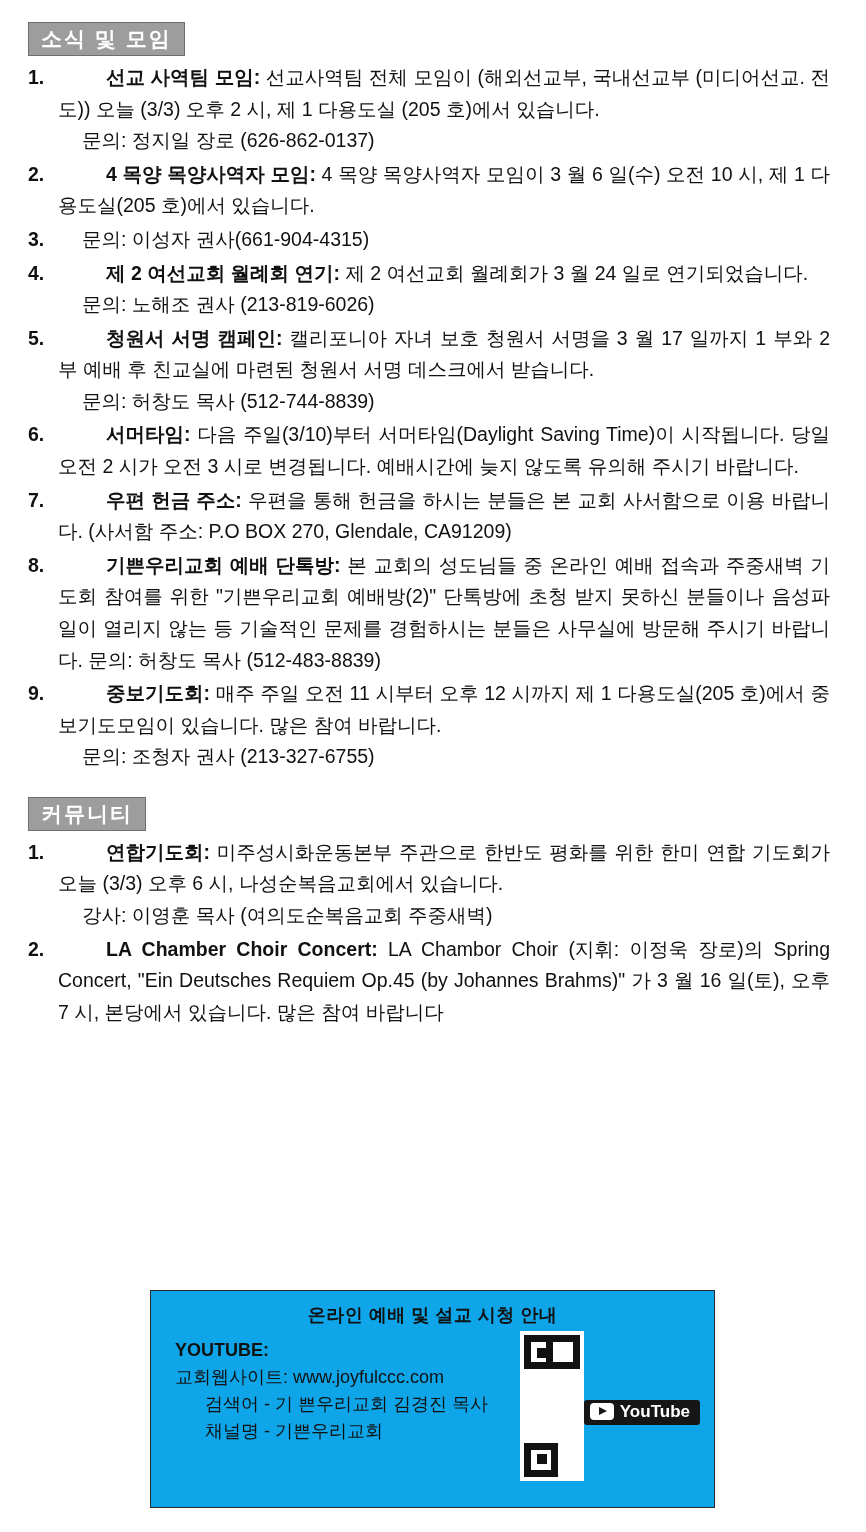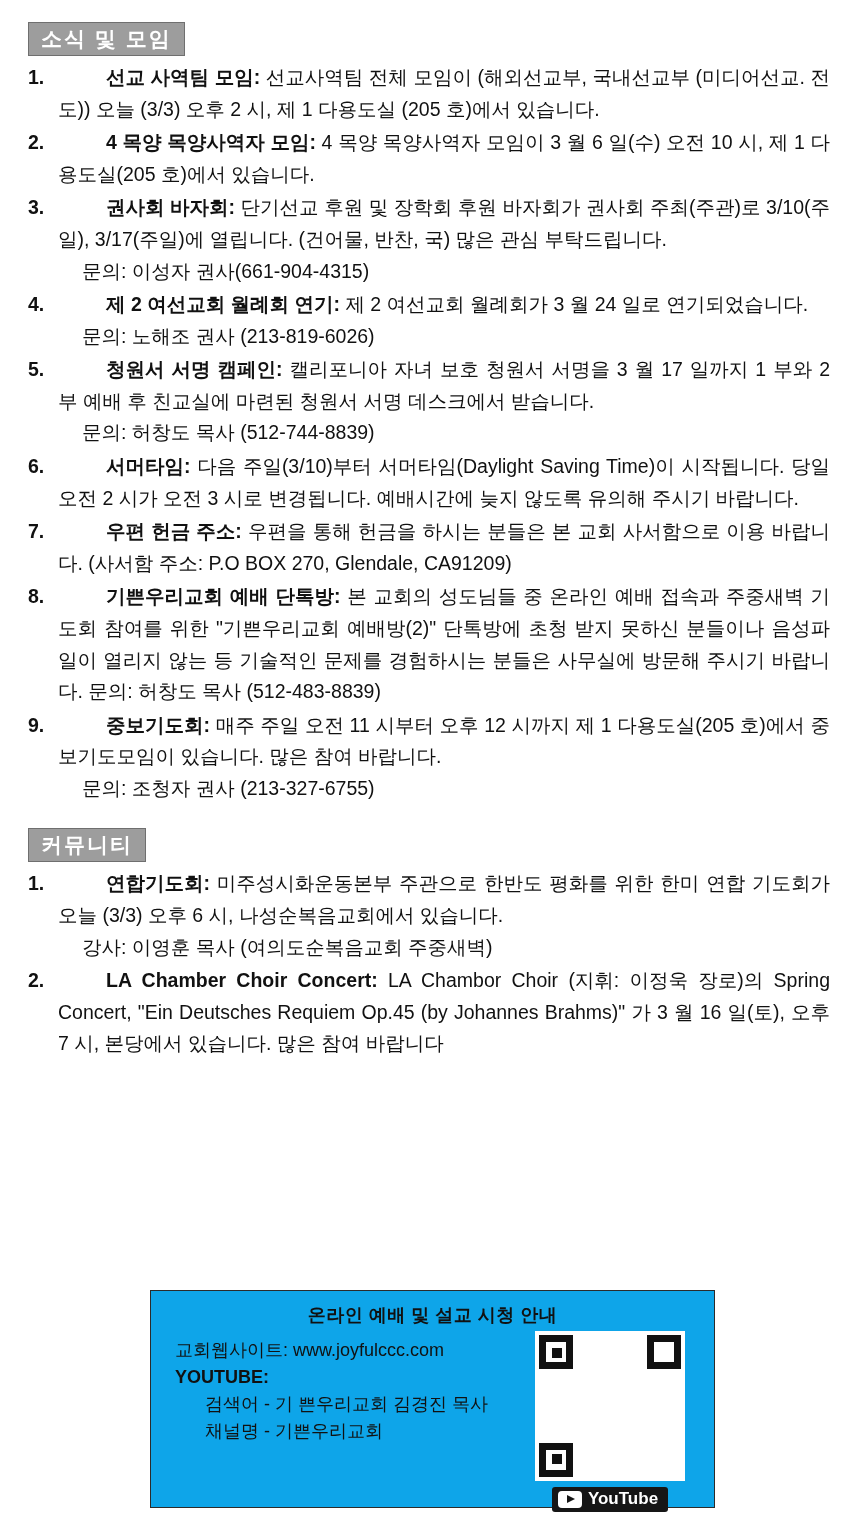--- a/index.html
+++ b/index.html
@@ -110,21 +110,21 @@
   .info-line.bold {
     font-weight: bold;
   }
   .info-line.indent {
     padding-left: 30px;
   }
   .info-right {
     width: 180px;
     flex: 0 0 180px;
     display: flex;
-    flex-direction: column;
+    flex-direction: row;
     align-items: center;
   }
   .qr {
     width: 150px;
     height: 150px;
     background-color: #ffffff;
     background-image:
       repeating-linear-gradient(90deg, #111 0 5px, transparent 5px 10px),
       repeating-linear-gradient(0deg, #111 0 5px, transparent 5px 10px);
     background-blend-mode: screen;
@@ -193,34 +193,32 @@
 
   
   <div class="section-header">소식 및 모임</div>
 
   <ol class="items">
     <li>
       <span class="num">1.</span>
       <p class="para">
         <span class="lead">선교 사역팀 모임:</span><span> 선교사역팀 전체 모임이 (해외선교부, 국내선교부 (미디어선교. 전도)) 오늘 (3/3) 오후 2 시, 제 1 다용도실 (205 호)에서 있습니다.</span>
       </p>
+      <p class="sub">문의: 정지일 장로 (626-862-0137)</p>
     </li>
 
     <li>
       <span class="num">2.</span>
       <p class="para">
         <span class="lead">4 목양 목양사역자 모임:</span><span> 4 목양 목양사역자 모임이 3 월 6 일(수) 오전 10 시, 제 1 다용도실(205 호)에서 있습니다.</span>
       </p>
     </li>
 
     <li>
       <span class="num">3.</span>
-      <p class="para">
-        <span class="lead">권사회 바자회:</span><span> 단기선교 후원 및 장학회 후원 바자회가 권사회 주최(주관)로 3/10(주일), 3/17(주일)에 열립니다. (건어물, 반찬, 국) 많은 관심 부탁드립니다.</span>
-      </p>
       <p class="sub">문의: 이성자 권사(661-904-4315)</p>
     </li>
 
     <li>
       <span class="num">4.</span>
       <p class="para">
         <span class="lead">제 2 여선교회 월례회 연기:</span><span> 제 2 여선교회 월례회가 3 월 24 일로 연기되었습니다.</span>
       </p>
       <p class="sub">문의: 노해조 권사 (213-819-6026)</p>
     </li>
@@ -281,22 +279,22 @@
         <span class="lead">LA Chamber Choir Concert:</span><span> LA Chambor Choir (지휘: 이정욱 장로)의 Spring Concert, "Ein Deutsches Requiem Op.45 (by Johannes Brahms)" 가 3 월 16 일(토), 오후 7 시, 본당에서 있습니다.  많은 참여 바랍니다</span>
       </p>
     </li>
   </ol>
 
   
   <div class="info-box">
     <div class="info-title">온라인 예배 및 설교 시청 안내</div>
     <div class="info-body">
       <div class="info-left">
+        <div class="info-line bold">YOUTUBE:</div>
         <div class="info-line">교회웹사이트: www.joyfulccc.com</div>
-        <div class="info-line bold">YOUTUBE:</div>
         <div class="info-line indent">검색어 - 기 쁜우리교회 김경진 목사</div>
         <div class="info-line indent">채널명 - 기쁜우리교회</div>
       </div>
       <div class="info-right">
         <div class="qr">
           <div class="corner-bl"></div>
           <div class="inner-dot" style="left:17px;top:17px"></div>
           <div class="inner-dot" style="right:17px;top:17px"></div>
           <div class="inner-dot" style="left:17px;bottom:17px"></div>
         </div>

